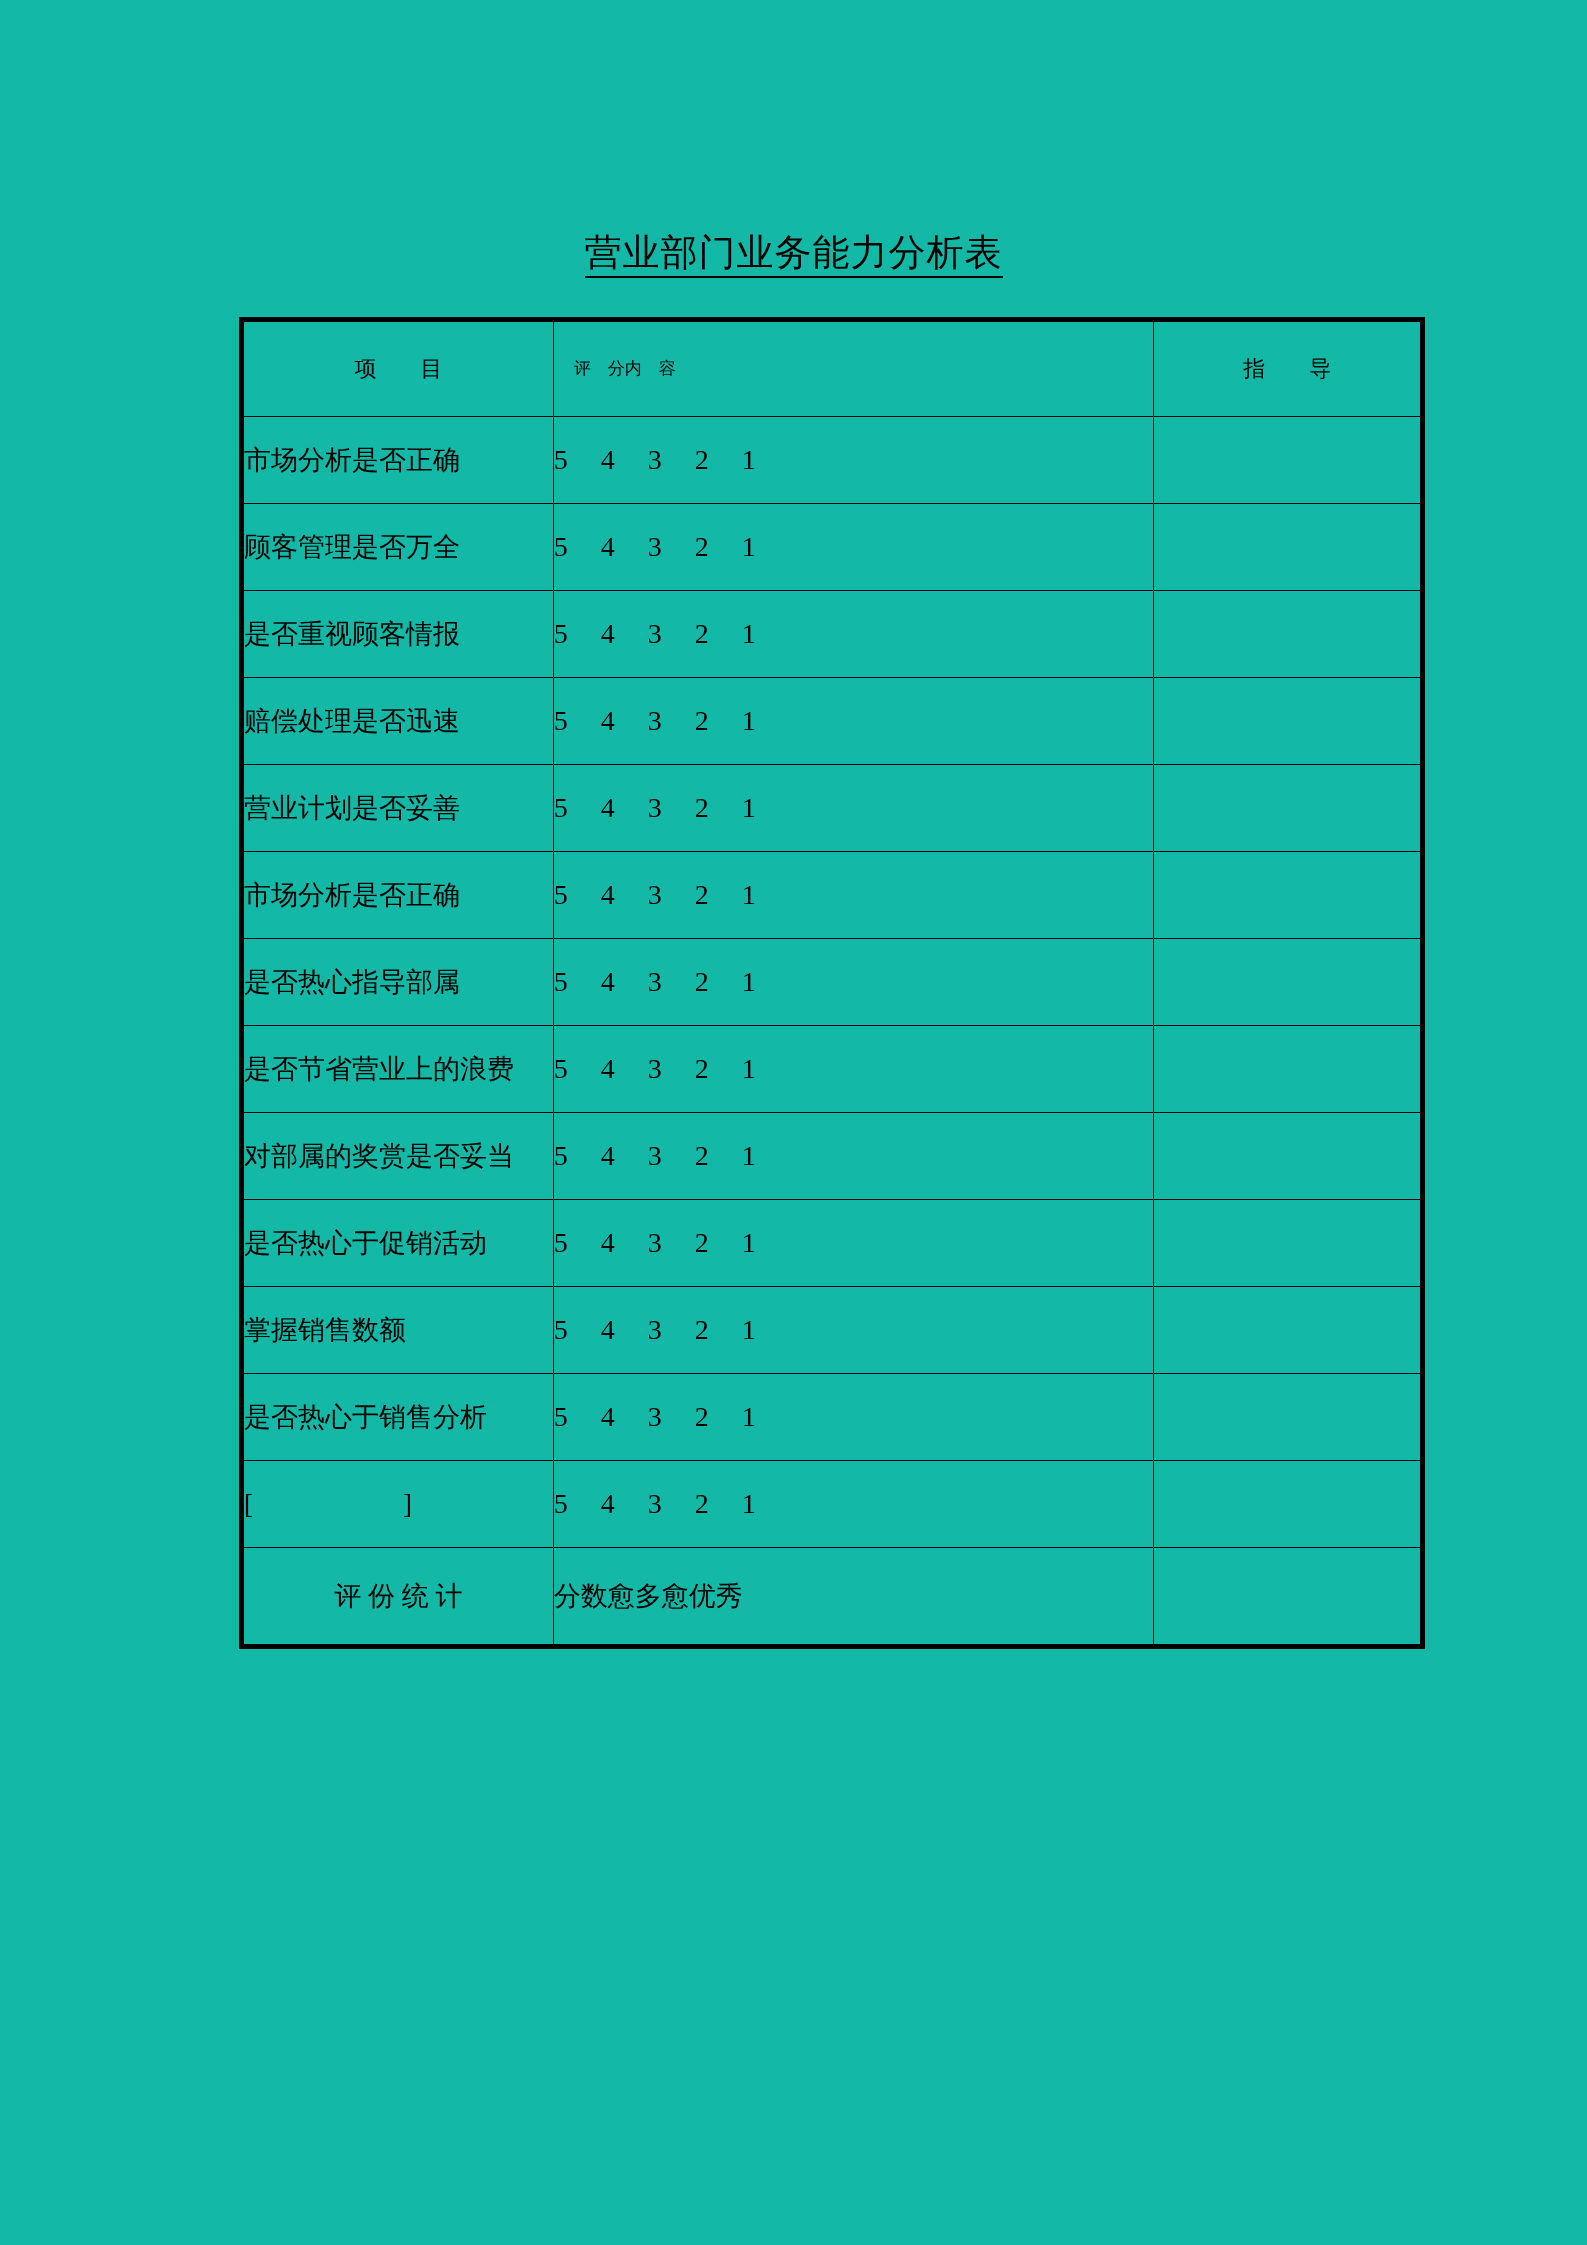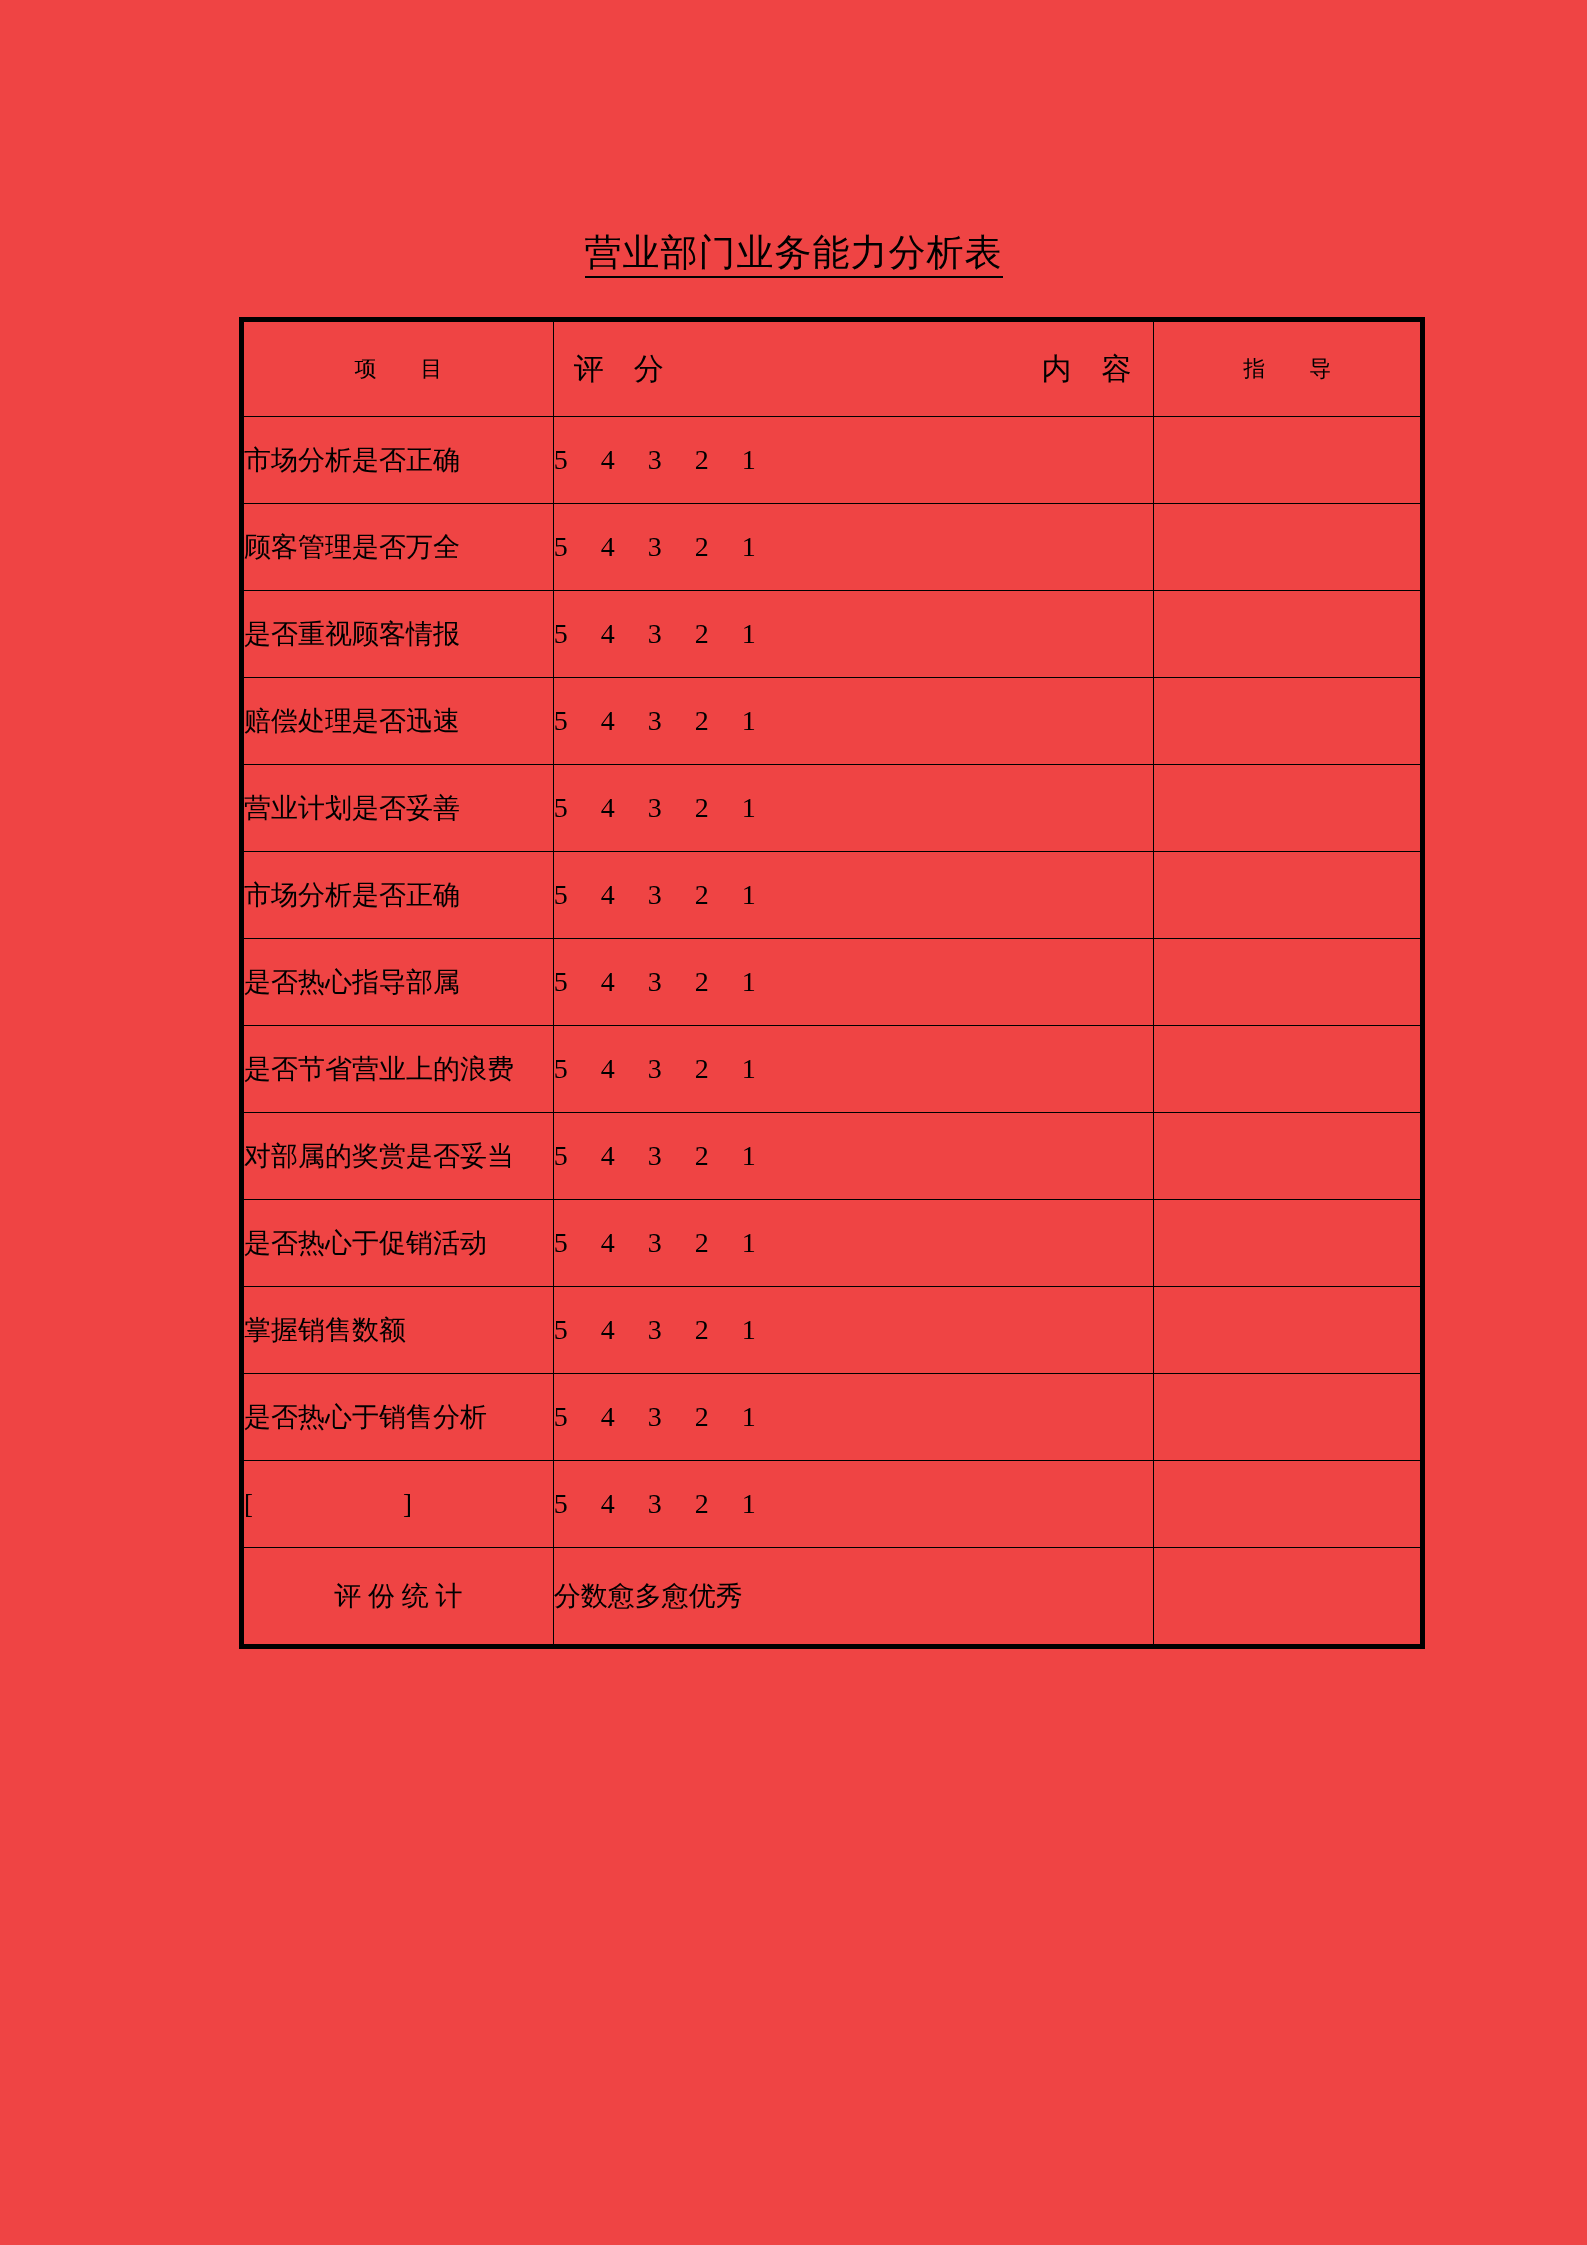--- a/index.html
+++ b/index.html
@@ -15,21 +15,21 @@
     position: relative;
     overflow: hidden;
   }
 
   .page {
     position: absolute;
     left: 0;
     top: 0;
     width: 1587px;
     height: 2245px;
-    background: #ef4444;
+    background: #14b8a6;
   }
 
   
   .doc-title {
     position: absolute;
     left: 0;
     top: 228px;
     width: 1587px;
     text-align: center;
     font-family: "Liberation Sans", "DejaVu Sans", sans-serif;
@@ -95,23 +95,22 @@
     letter-spacing: 0px;
     white-space: nowrap;
   }
   .cell-guide {
     text-align: center;
   }
 
   .hdr-flex {
     display: flex;
     align-items: center;
-    justify-content: space-between;
     padding: 0 22px 0 20px;
-    font-size: 30px;
+    font-size: 17px;
     white-space: nowrap;
   }
   .hdr-center {
     text-align: center;
     font-size: 22px;
     white-space: nowrap;
   }
 
   .scores {
     display: inline-block;

